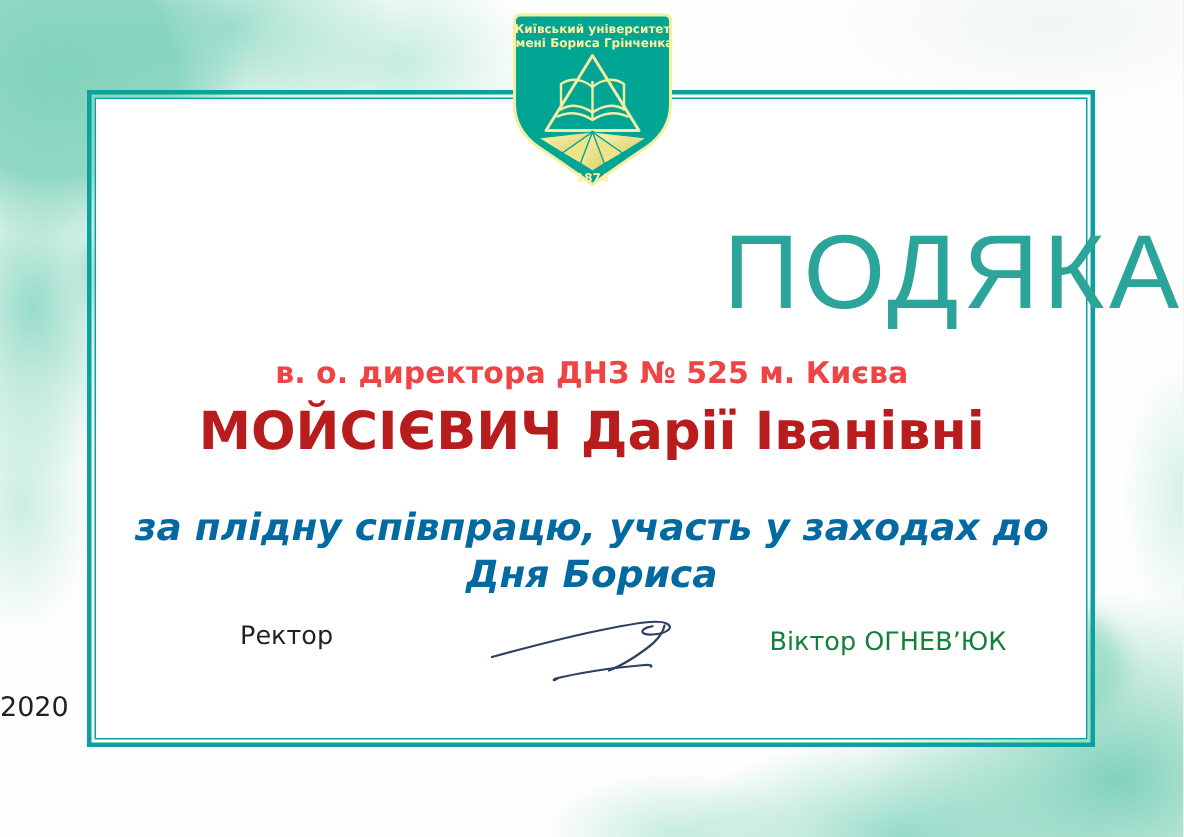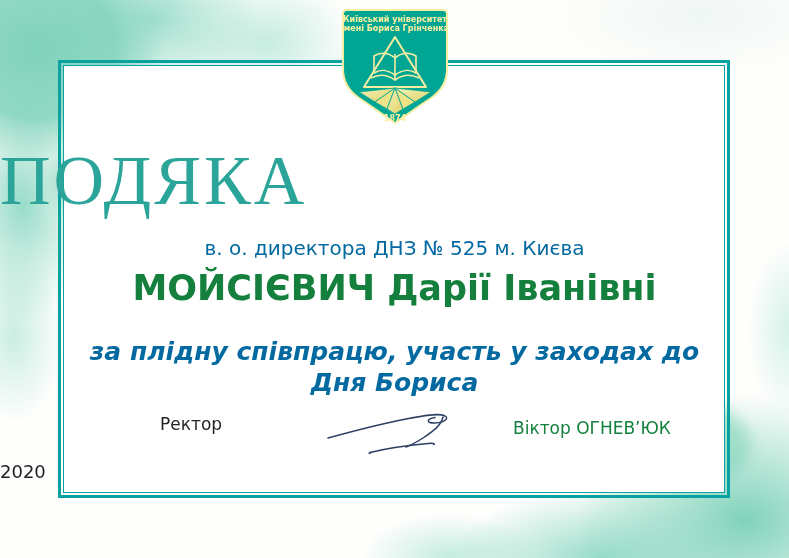--- a/index.html
+++ b/index.html
@@ -42,32 +42,32 @@
     background:#ffffff;
   }
   
   .emblem{
     position:absolute;left:50%;top:7px;transform:translateX(-50%);
     width:114px;height:120px;
   }
   
   .cert-title{
     position:absolute;left:0;top:146px;width:100%;
-    text-align:left;
-    font-family:Liberation Serif, serif;
+    text-align:right;
+    font-family:Liberation Sans, sans-serif;
     font-size:70px;line-height:1;letter-spacing:3px;
     color:#2ba49a;font-weight:400;
   }
   .recipient-position{
     position:absolute;left:0;top:236px;width:100%;
-    text-align:center;font-size:20px;font-weight:normal;color:#0369a1;
+    text-align:center;font-size:20px;font-weight:bold;color:#ef4444;
   }
   .recipient-name{
     position:absolute;left:0;top:268px;width:100%;
-    text-align:center;font-size:35px;font-weight:bold;color:#15803d;
+    text-align:center;font-size:35px;font-weight:bold;color:#b91c1c;
   }
   .reason{
     position:absolute;left:0;top:336px;width:100%;
     text-align:center;font-size:25px;font-weight:bold;font-style:italic;
     color:#0369a1;line-height:1.25;
   }
   .signer-title{
     position:absolute;left:160px;top:414px;
     font-size:17px;color:#231f20;
   }

